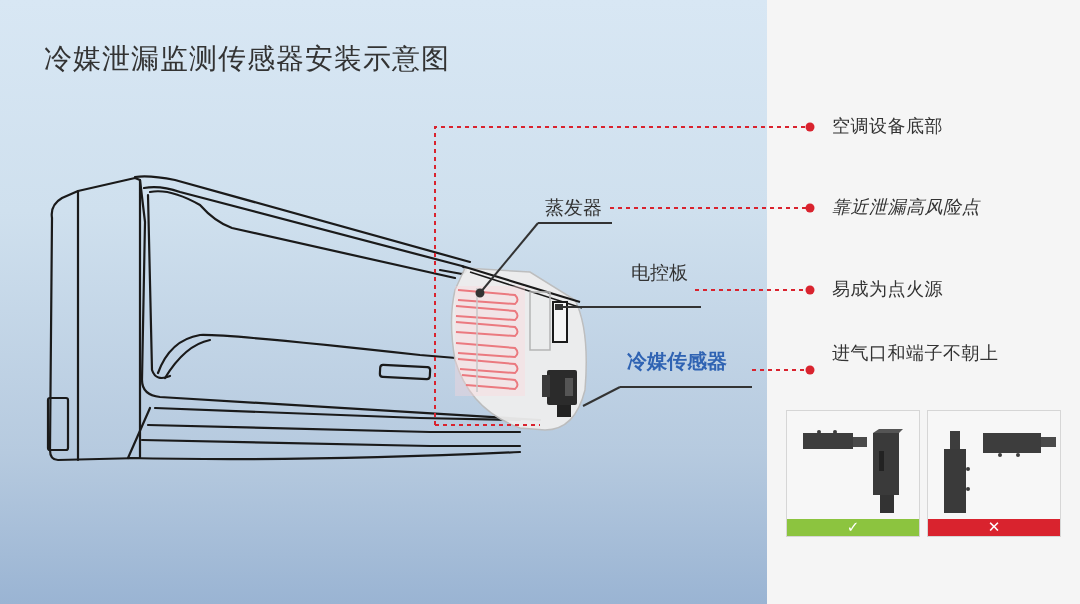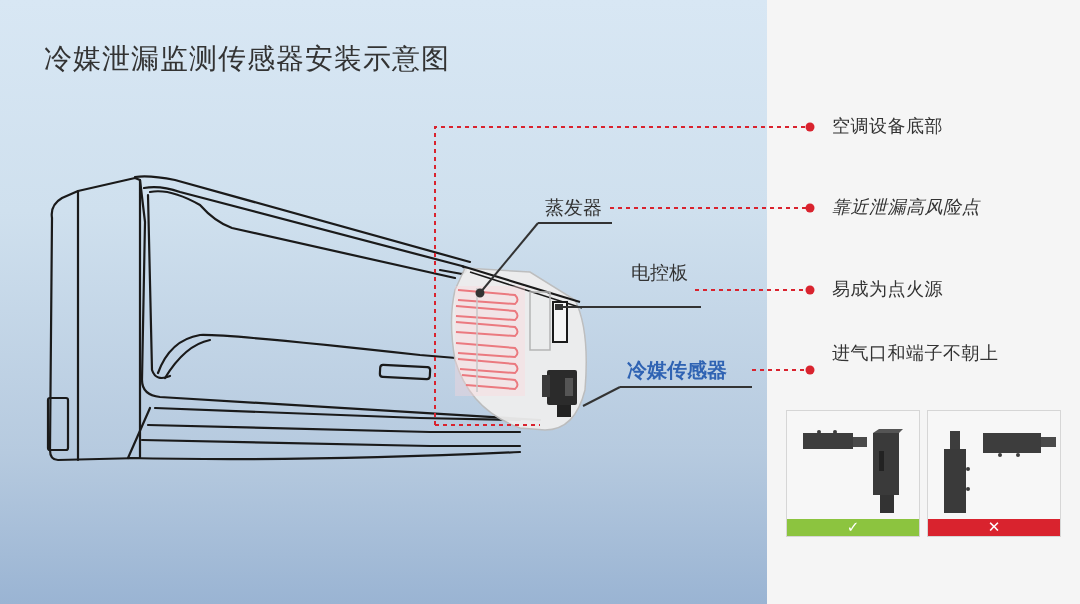--- a/index.html
+++ b/index.html
@@ -126,21 +126,21 @@
     <path d="M538,223 L480,293"></path>
     <circle cx="480" cy="293" r="3.5" fill="#333"></circle>
     <path d="M560,307 L701,307"></path>
     <path d="M620,387 L752,387"></path>
     <path d="M620,387 L583,406"></path>
   </g>
 </svg>
 
 <div class="part-label" style="left:545px; top:195px;font-family:Liberation Mono, monospace;">蒸发器</div>
 <div class="part-label" style="left:631px; top:260px;">电控板</div>
-<div class="part-label highlight" style="left:627px; top:357px;">冷媒传感器</div>
+<div class="part-label highlight" style="left:627px; top:348px;">冷媒传感器</div>
 
 <div class="note" style="top:114px;">空调设备底部</div>
 <div class="note" style="top:195px;font-style:italic;">靠近泄漏高风险点</div>
 <div class="note" style="top:277px;">易成为点火源</div>
 <div class="note" style="top:341px;">进气口和端子不朝上</div>
 
 <div class="card ok" style="left:786px;">
   <svg width="134" height="110" viewBox="0 0 134 110">
     <rect x="16" y="22" width="50" height="16" fill="#3d3d3d"></rect>
     <circle cx="32" cy="21" r="2" fill="#3d3d3d"></circle>

